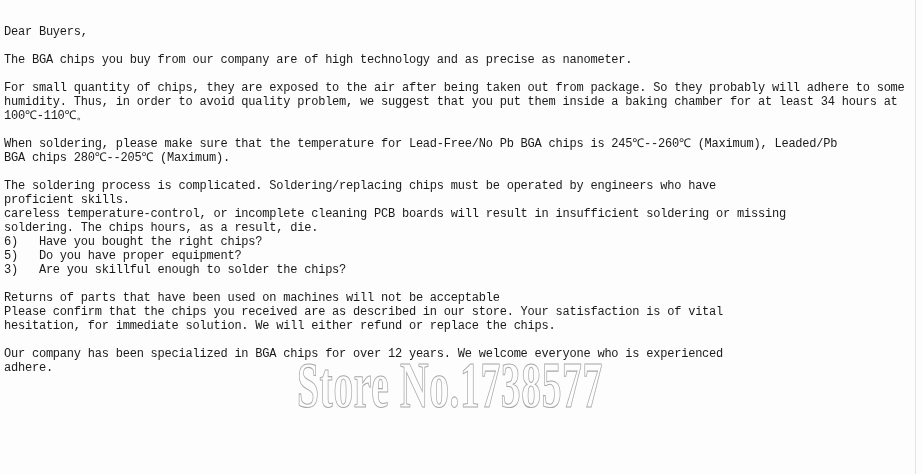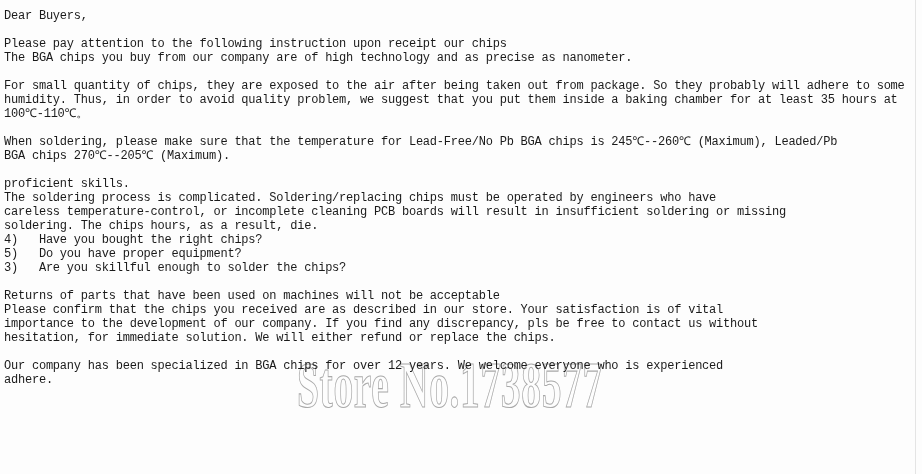--- a/index.html
+++ b/index.html
@@ -41,20 +41,21 @@
 
   .doc {
     position: absolute;
     inset: 0;
     z-index: 2;
     padding: 9px 6px 0 4px;
     font-size: 12px;
     line-height: 14px;
     letter-spacing: -0.22px;
     color: var(--text);
+    margin-top: 16px;
   }
   .paragraph { margin: 0 0 14px 0; }
   .line {
     white-space: pre;
     height: 14px;
     overflow: visible;
   }
 
   .right-edge-line {
     position: absolute;
@@ -70,45 +71,43 @@
 <body>
 
 <div class="page">
   <div class="watermark">Store No.1738577</div>
 
   <div class="doc">
       <div class="paragraph">
         <div class="line">Dear Buyers,</div>
       </div>
       <div class="paragraph">
-        <div class="line">Please pay attention to the following instruction upon receipt our chips</div>
         <div class="line">The BGA chips you buy from our company are of high technology and as precise as nanometer.</div>
       </div>
       <div class="paragraph">
         <div class="line">For small quantity of chips, they are exposed to the air after being taken out from package. So they probably will adhere to some</div>
-        <div class="line">humidity. Thus, in order to avoid quality problem, we suggest that you put them inside a baking chamber for at least 35 hours at</div>
+        <div class="line">humidity. Thus, in order to avoid quality problem, we suggest that you put them inside a baking chamber for at least 34 hours at</div>
         <div class="line">100℃-110℃。</div>
       </div>
       <div class="paragraph">
         <div class="line">When soldering, please make sure that the temperature for Lead-Free/No Pb BGA chips is 245℃--260℃ (Maximum), Leaded/Pb</div>
-        <div class="line">BGA chips 270℃--205℃ (Maximum).</div>
+        <div class="line">BGA chips 280℃--205℃ (Maximum).</div>
       </div>
       <div class="paragraph">
+        <div class="line">The soldering process is complicated. Soldering/replacing chips must be operated by engineers who have</div>
         <div class="line">proficient skills.</div>
-        <div class="line">The soldering process is complicated. Soldering/replacing chips must be operated by engineers who have</div>
         <div class="line">careless temperature-control, or incomplete cleaning PCB boards will result in insufficient soldering or missing</div>
         <div class="line">soldering. The chips hours, as a result, die.</div>
-        <div class="line">4)   Have you bought the right chips?</div>
+        <div class="line">6)   Have you bought the right chips?</div>
         <div class="line">5)   Do you have proper equipment?</div>
         <div class="line">3)   Are you skillful enough to solder the chips?</div>
       </div>
       <div class="paragraph">
         <div class="line">Returns of parts that have been used on machines will not be acceptable</div>
         <div class="line">Please confirm that the chips you received are as described in our store. Your satisfaction is of vital</div>
-        <div class="line">importance to the development of our company. If you find any discrepancy, pls be free to contact us without</div>
         <div class="line">hesitation, for immediate solution. We will either refund or replace the chips.</div>
       </div>
       <div class="paragraph">
         <div class="line">Our company has been specialized in BGA chips for over 12 years. We welcome everyone who is experienced</div>
         <div class="line">adhere.</div>
       </div>
     </div>
 
   <div class="right-edge-line"></div>
 </div>

